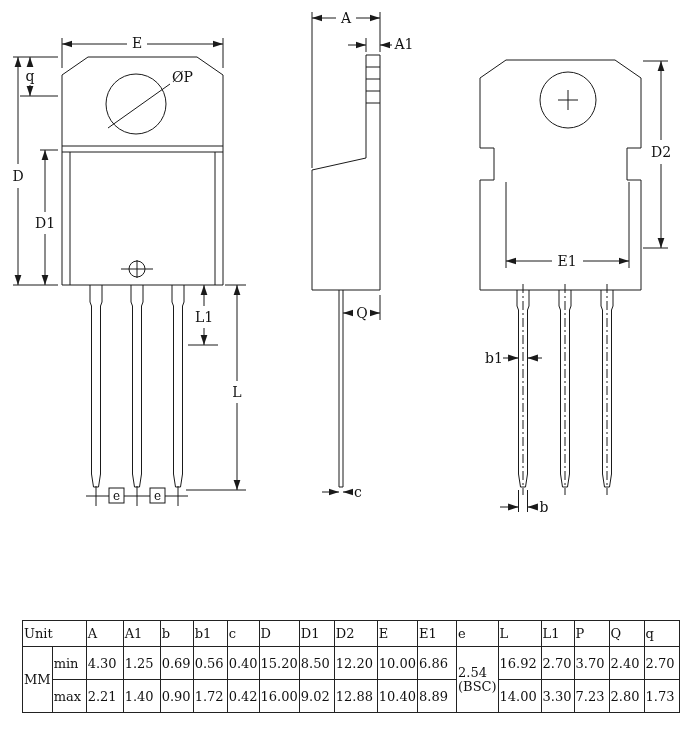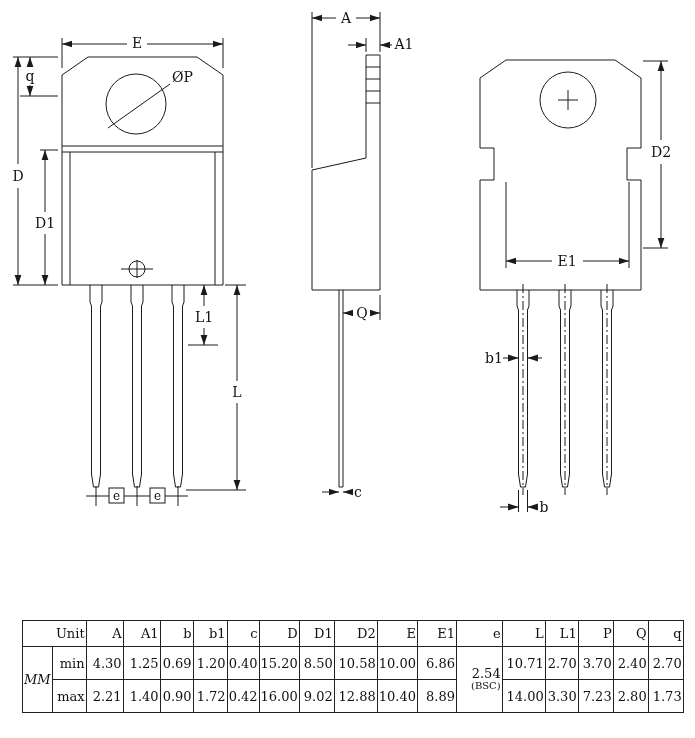--- a/index.html
+++ b/index.html
@@ -11,29 +11,29 @@
   .mk { fill:#1a1a1a; stroke:none; }
   .box { fill:#ffffff; }
   .cl { stroke-dasharray:9 3 2 3; }
   svg text { stroke:none; fill:#111; font-size:14px; font-family:"DejaVu Serif", serif; }
   svg text.small { font-size:12px; }
 
   
   table.dim { border-collapse:collapse; table-layout:fixed; margin:16px 0 0 22px; }
   table.dim th, table.dim td {
     border:1px solid #222; font-size:13px; font-weight:normal;
-    text-align:right; padding:0 1px; overflow:hidden; white-space:nowrap;
+    text-align:left; padding:0 1px; overflow:hidden; white-space:nowrap;
   }
   table.dim th { height:25px; }
   table.dim td { height:32px; }
   th.unit-h { text-align:left; padding-left:4px; }
-  td.mm { border-right:0; text-align:left; padding-left:3px;font-style:italic; }
+  td.mm { border-right:0; text-align:left; padding-left:3px; }
   td.subrow { border-left:0; text-align:right; padding-right:4px; font-size:12px; }
   td.ecell { text-align:left; padding-left:2px; line-height:1.05; }
-  td.ecell .bsc { font-size:10px;padding-left:13px; }
+  td.ecell .bsc { font-size:13px; }
 </style>
 </head>
 <body>
 
 <div class="page">
 
   <svg width="695" height="600" viewBox="0 0 695 600">
     <defs>
       <marker id="arr" viewBox="0 0 10 8" markerWidth="11" markerHeight="9" refX="9.5" refY="4" orient="auto-start-reverse" markerUnits="userSpaceOnUse">
         <path class="mk" d="M0,0.8 L9.5,4 L0,7.2 Z"></path>
@@ -250,32 +250,32 @@
       <th>P</th>
       <th>Q</th>
       <th>q</th>
     </tr>
     <tr>
       <td class="mm" rowspan="2">MM</td>
       <td class="subrow">min</td>
       <td>4.30</td>
       <td>1.25</td>
       <td>0.69</td>
-      <td>1.20</td>
+      <td>0.56</td>
       <td>0.40</td>
       <td>15.20</td>
       <td>8.50</td>
-      <td>10.58</td>
+      <td>12.20</td>
       <td>10.00</td>
       <td>6.86</td>
       <td class="ecell" rowspan="2">
         <div>2.54</div>
         <div class="bsc">(BSC)</div>
       </td>
-      <td>10.71</td>
+      <td>16.92</td>
       <td>2.70</td>
       <td>3.70</td>
       <td>2.40</td>
       <td>2.70</td>
     </tr>
     <tr>
       <td class="subrow">max</td>
       <td>2.21</td>
       <td>1.40</td>
       <td>0.90</td>

